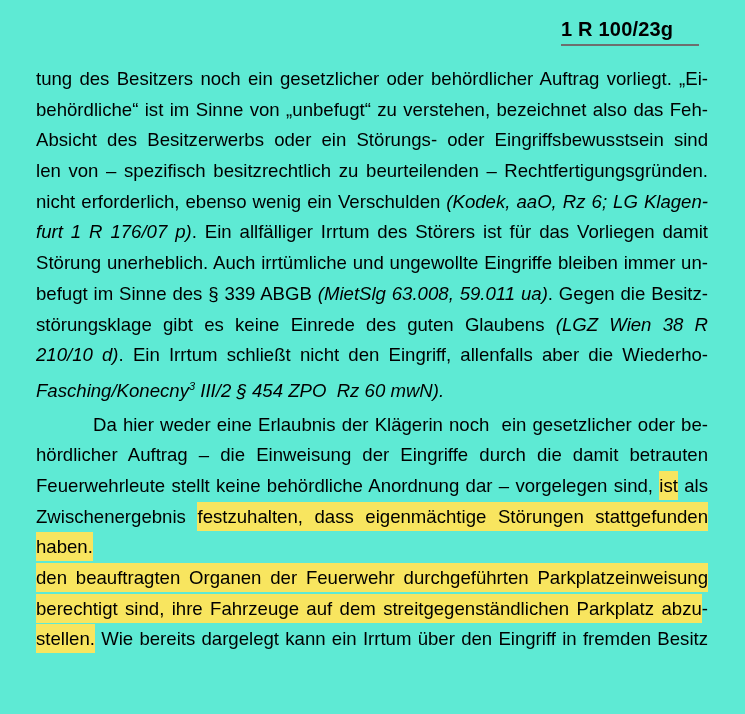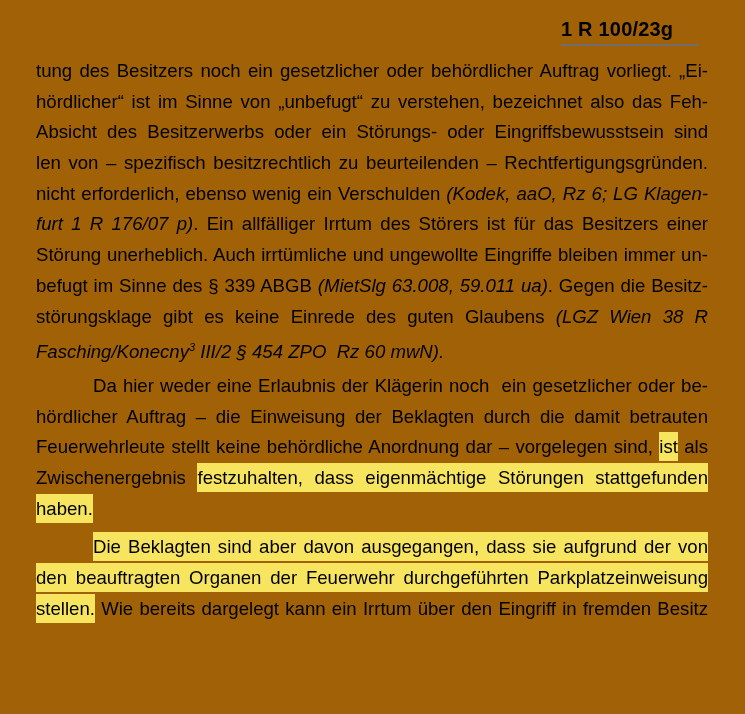--- a/index.html
+++ b/index.html
@@ -4,40 +4,40 @@
 <style>
   html, body {
     margin: 0;
     padding: 0;
     background: #ffffff;
   }
   .page {
     position: relative;
     width: 745px;
     height: 714px;
-    background: #a16207;
+    background: #5eead4;
     overflow: hidden;
     font-family: "Liberation Sans", "DejaVu Sans", sans-serif;
     color: #000000;
   }
   .case-ref {
     position: absolute;
     top: 18px;
     left: 561px;
     font-size: 20px;
     font-weight: bold;
     letter-spacing: 0.2px;
     padding: 0 26px 3px 0;
     border-bottom: 2px solid #6e6e6e;
     white-space: nowrap;
   }
   .doc-body {
     position: absolute;
     left: 36px;
-    top: 56px;
+    top: 64px;
     width: 672px;
     font-size: 18.6px;
     line-height: 30.7px;
   }
   .line {
     white-space: pre-wrap;
     text-align: justify;
     text-align-last: justify;
     text-justify: inter-word;
     height: 30.7px;
@@ -64,31 +64,32 @@
     vertical-align: 7px;
   }
 </style>
 </head>
 <body>
 
 <div class="page">
   <div class="case-ref">1 R 100/23g</div>
   <div class="doc-body">
       <div class="line"><span class="run">tung des Besitzers noch ein gesetzlicher oder behördlicher Auftrag vorliegt. „Ei-</span></div>
-      <div class="line"><span class="run">hördlicher“ ist im Sinne von „unbefugt“ zu verstehen, bezeichnet also das Feh-</span></div>
+      <div class="line"><span class="run">behördliche“ ist im Sinne von „unbefugt“ zu verstehen, bezeichnet also das Feh-</span></div>
       <div class="line"><span class="run">Absicht des Besitzerwerbs oder ein Störungs- oder Eingriffsbewusstsein sind</span></div>
       <div class="line"><span class="run">len von – spezifisch besitzrechtlich zu beurteilenden – Rechtfertigungsgründen.</span></div>
       <div class="line"><span class="run">nicht erforderlich, ebenso wenig ein Verschulden </span><span class="run it">(Kodek, aaO, Rz 6; LG Klagen-</span></div>
-      <div class="line"><span class="run it">furt 1 R 176/07 p)</span><span class="run">. Ein allfälliger Irrtum des Störers ist für das Besitzers einer</span></div>
+      <div class="line"><span class="run it">furt 1 R 176/07 p)</span><span class="run">. Ein allfälliger Irrtum des Störers ist für das Vorliegen damit</span></div>
       <div class="line"><span class="run">Störung unerheblich. Auch irrtümliche und ungewollte Eingriffe bleiben immer un-</span></div>
       <div class="line"><span class="run">befugt im Sinne des § 339 ABGB </span><span class="run it">(MietSlg 63.008, 59.011 ua)</span><span class="run">. Gegen die Besitz-</span></div>
       <div class="line"><span class="run">störungsklage gibt es keine Einrede des guten Glaubens </span><span class="run it">(LGZ Wien 38 R</span></div>
+      <div class="line"><span class="run it">210/10 d)</span><span class="run">. Ein Irrtum schließt nicht den Eingriff, allenfalls aber die Wiederho-</span></div>
       <div class="line left"><span class="run it">Fasching/Konecny</span><span class="run it sup">3</span><span class="run it"> III/2 § 454 ZPO  Rz 60 mwN).</span></div>
       <div class="line indent"><span class="run">Da hier weder eine Erlaubnis der Klägerin noch  ein gesetzlicher oder be-</span></div>
-      <div class="line"><span class="run">hördlicher Auftrag – die Einweisung der Beklagten durch die damit betrauten</span></div>
+      <div class="line"><span class="run">hördlicher Auftrag – die Einweisung der Eingriffe durch die damit betrauten</span></div>
       <div class="line"><span class="run">Feuerwehrleute stellt keine behördliche Anordnung dar – vorgelegen sind, </span><span class="run hl">ist</span><span class="run"> als</span></div>
       <div class="line"><span class="run">Zwischenergebnis </span><span class="run hl">festzuhalten, dass eigenmächtige Störungen stattgefunden</span></div>
       <div class="line left"><span class="run hl">haben.</span></div>
-      <div class="line indent"><span class="run hl">Die Beklagten sind aber davon ausgegangen, dass sie aufgrund der von</span></div>
       <div class="line"><span class="run hl">den beauftragten Organen der Feuerwehr durchgeführten Parkplatzeinweisung</span></div>
+      <div class="line"><span class="run hl">berechtigt sind, ihre Fahrzeuge auf dem streitgegenständlichen Parkplatz abzu</span><span class="run">-</span></div>
       <div class="line"><span class="run hl">stellen.</span><span class="run"> Wie bereits dargelegt kann ein Irrtum über den Eingriff in fremden Besitz</span></div>
     </div>
 </div>
 
 </body></html>

